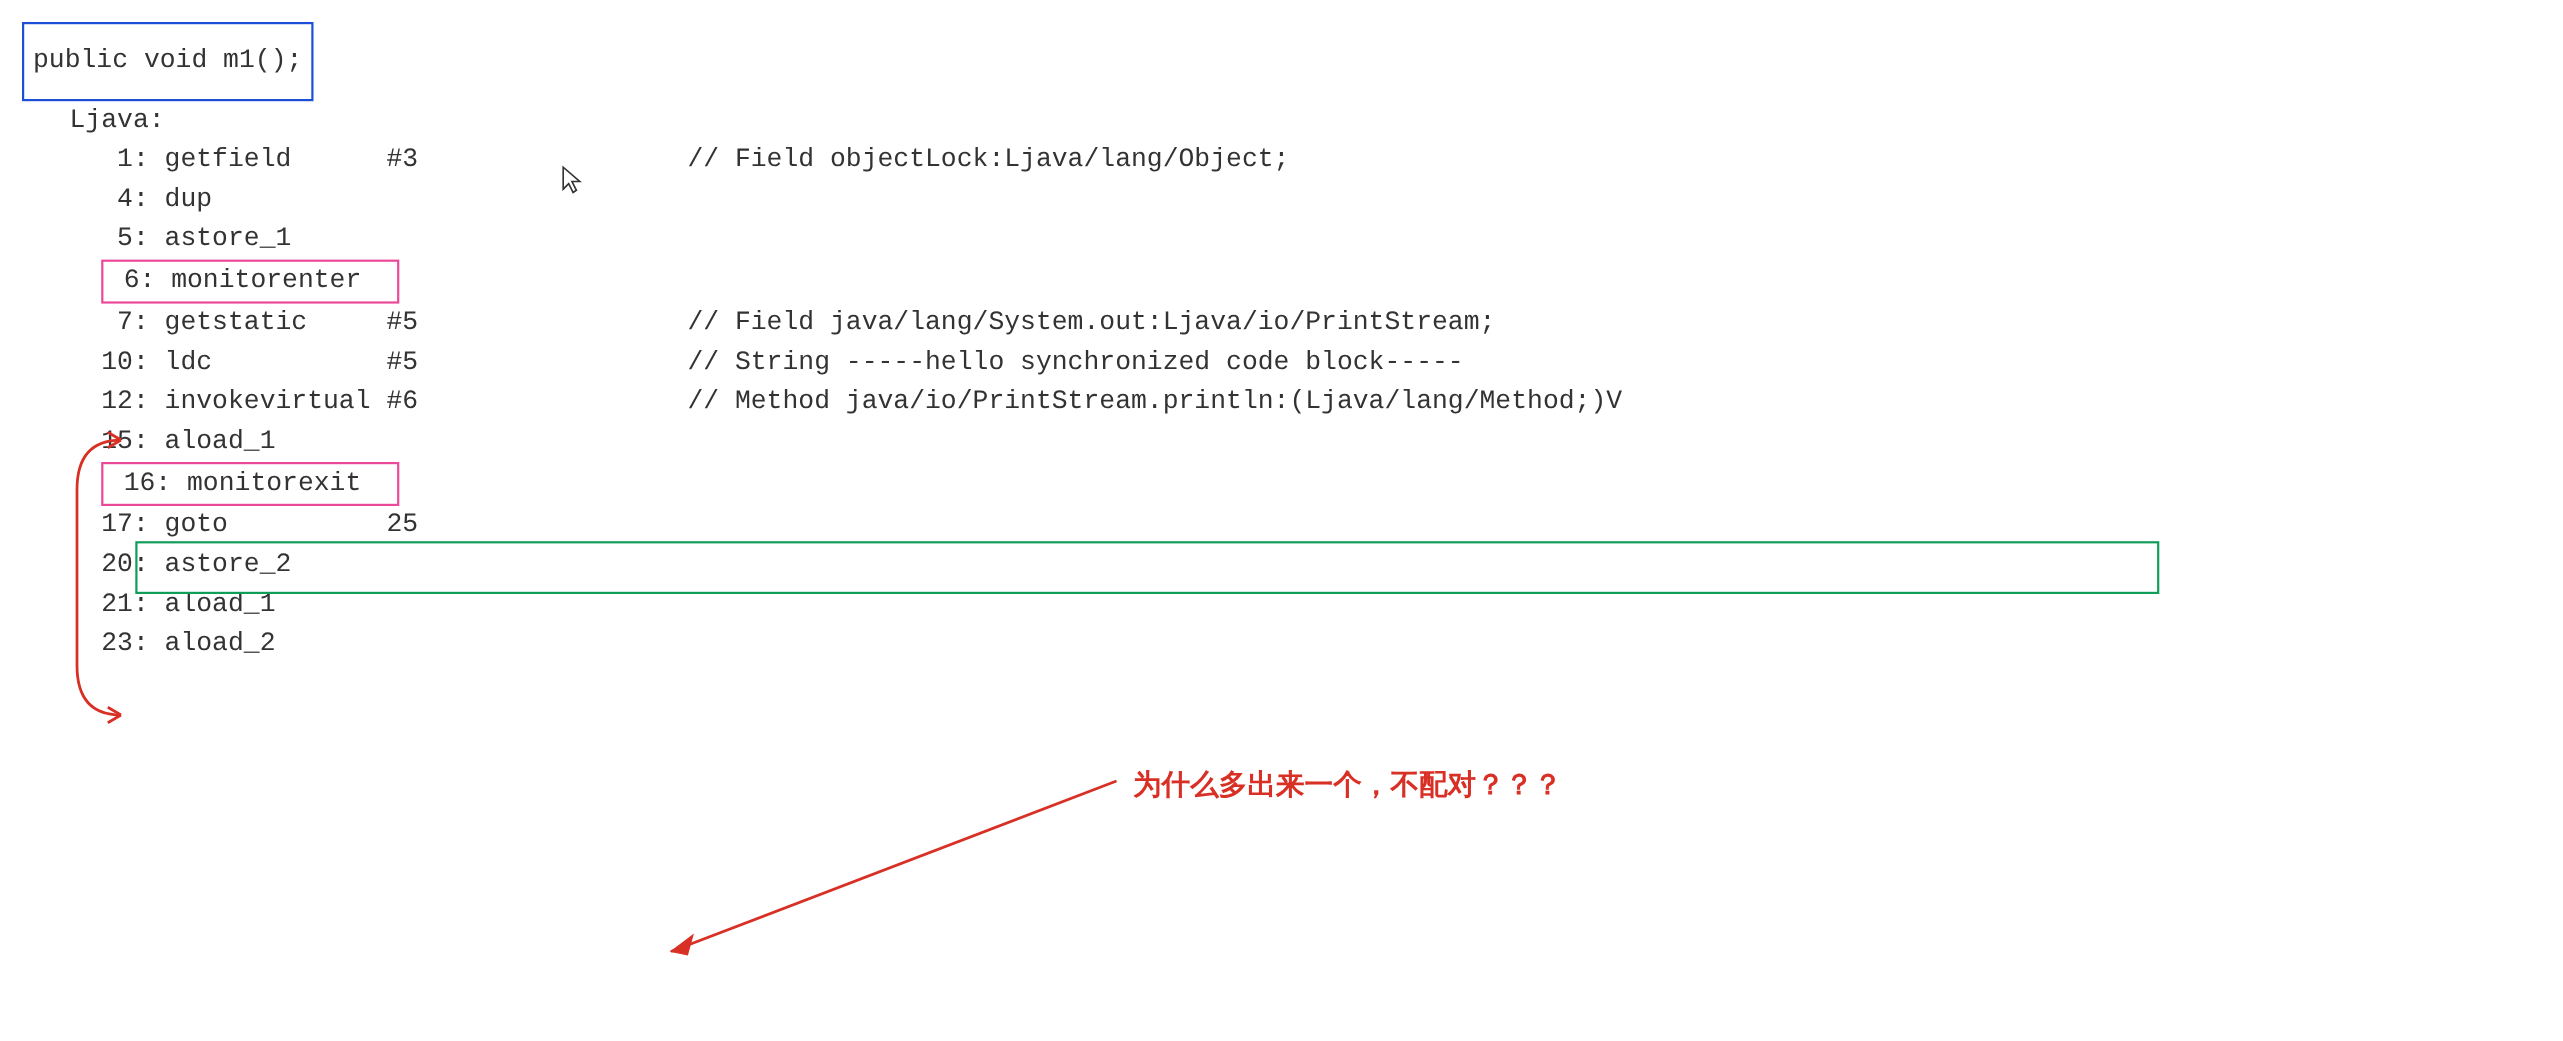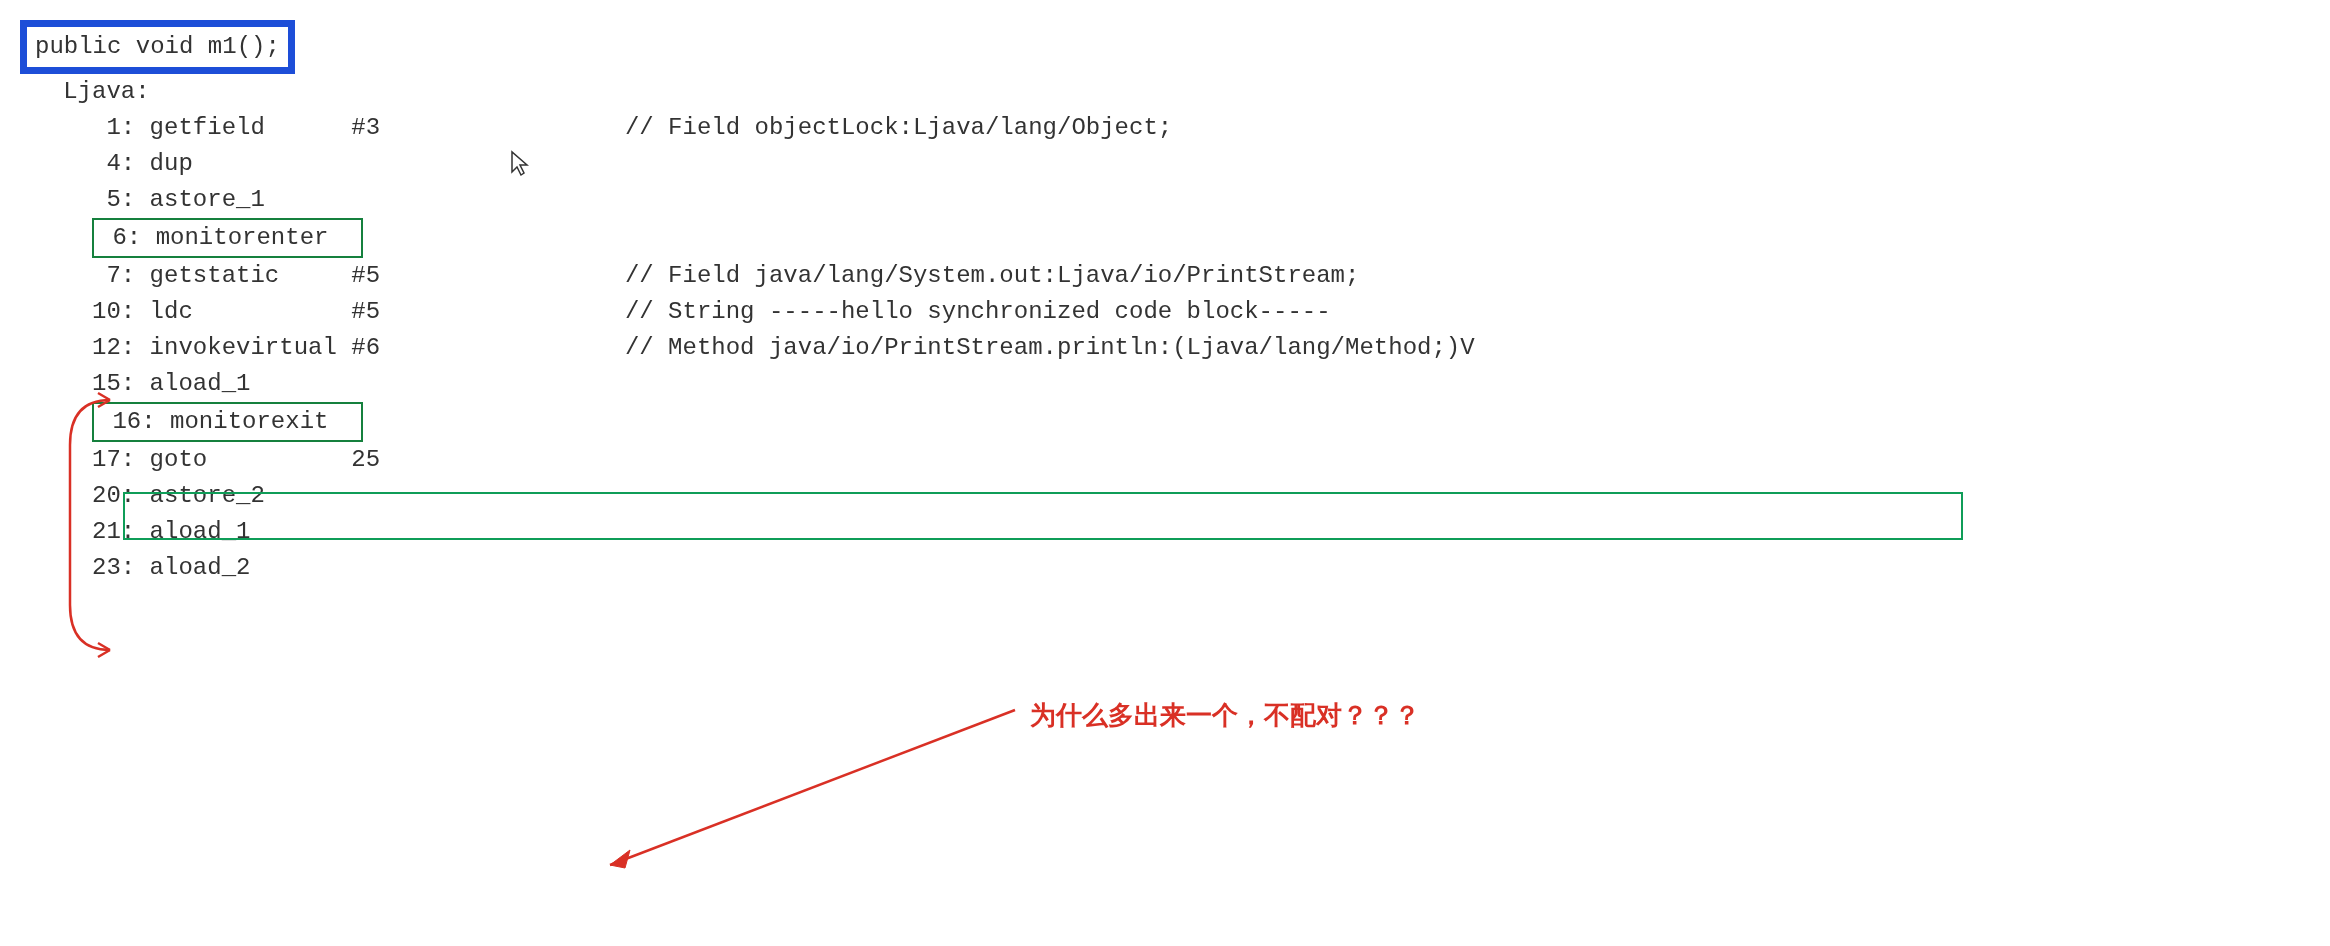--- a/index.html
+++ b/index.html
@@ -20,42 +20,42 @@
       position: relative;
     }
     .code-line {
       white-space: pre;
       line-height: 1.5;
       color: #333;
       position: relative;
     }
     .method-sig {
       display: inline-block;
-      border: 7px solid #1d4ed8;
-      padding: 2px 8px;
+      border: 2px solid #1d4ed8;
+      padding: 16px 8px;
     }
     .red-box {
-      border: 2px solid #15803d;
+      border: 2px solid #ec4899;
       display: inline-block;
       padding: 0px 4px;
     }
     .green-box {
       border: 2px solid #0f9d58;
       position: absolute;
       left: 103px;
       top: 472px;
       width: 1840px;
       height: 48px;
       pointer-events: none;
     }
     .annotation-container {
       position: absolute;
       left: 1030px;
       top: 695px;
-      font-family: Liberation Sans, sans-serif;
+      font-family: Liberation Mono, monospace;
       font-size: 26px;
       line-height: 1.6;
     }
     .annotation-red-bold {
       color: #d93025;
       font-weight: bold;
     }
     .annotation-red {
       color: #d93025;
     }

